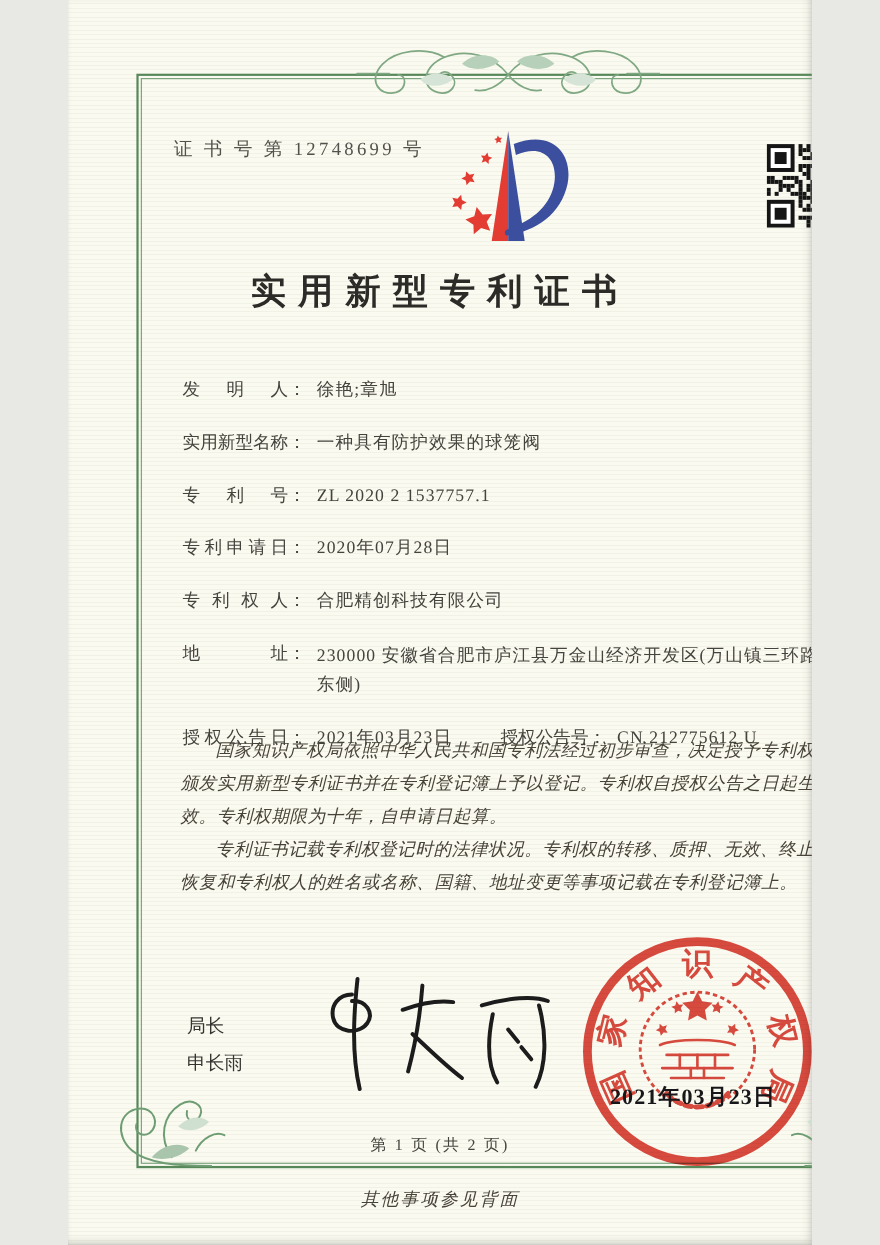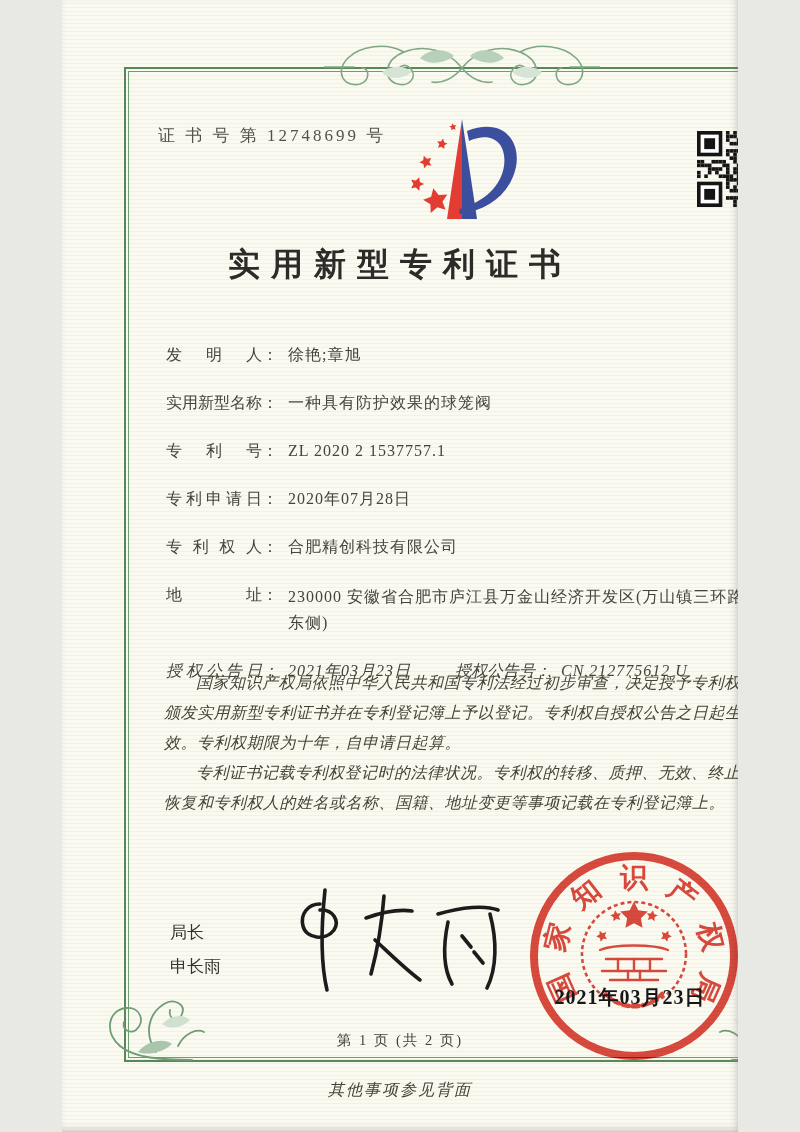--- a/index.html
+++ b/index.html
@@ -19,21 +19,21 @@
   .qr{position:absolute;left:635px;top:131px;}
   .title{position:absolute;left:0;top:243px;width:100%;text-align:center;
     font-size:32px;font-weight:600;letter-spacing:11px;color:#2c2b28;}
   .fields{position:absolute;left:104px;top:344px;width:606px;font-size:16px;color:#45433d;}
   .frow{margin-bottom:26px;line-height:22px;white-space:nowrap;}
   .frow.addr{white-space:normal;}
   .flabel{display:inline-block;width:96px;text-align:justify;text-align-last:justify;vertical-align:top;}
   .fcolon{display:inline-block;vertical-align:top;}
   .fvalue{display:inline-block;margin-left:10px;vertical-align:top;letter-spacing:1px;}
   .frow.addr .fvalue{width:460px;line-height:26px;}
-  .grow{display:flex;margin-top:-2px;line-height:22px;font-style:italic;}
+  .grow{display:flex;margin-top:-2px;line-height:22px;}
   .gpair2{margin-left:44px;}
   .paras{position:absolute;left:102px;top:668px;width:600px;font-size:16px;line-height:30px;
     color:#474339;font-style:italic;letter-spacing:0.5px;}
   .paras p{margin:0;text-indent:2em;}
   .signer{position:absolute;left:108px;top:916px;font-size:17px;line-height:34px;color:#353330;}
   .signature{position:absolute;left:218px;top:884px;}
   .seal{position:absolute;left:462px;top:846px;opacity:.93;mix-blend-mode:multiply;}
   .seal-char{font-size:28px;font-weight:700;fill:#d93d33;text-anchor:middle;dominant-baseline:central;
     font-family:"Liberation Serif",serif;}
   .sealdate{position:absolute;left:458px;top:984px;width:220px;text-align:center;

